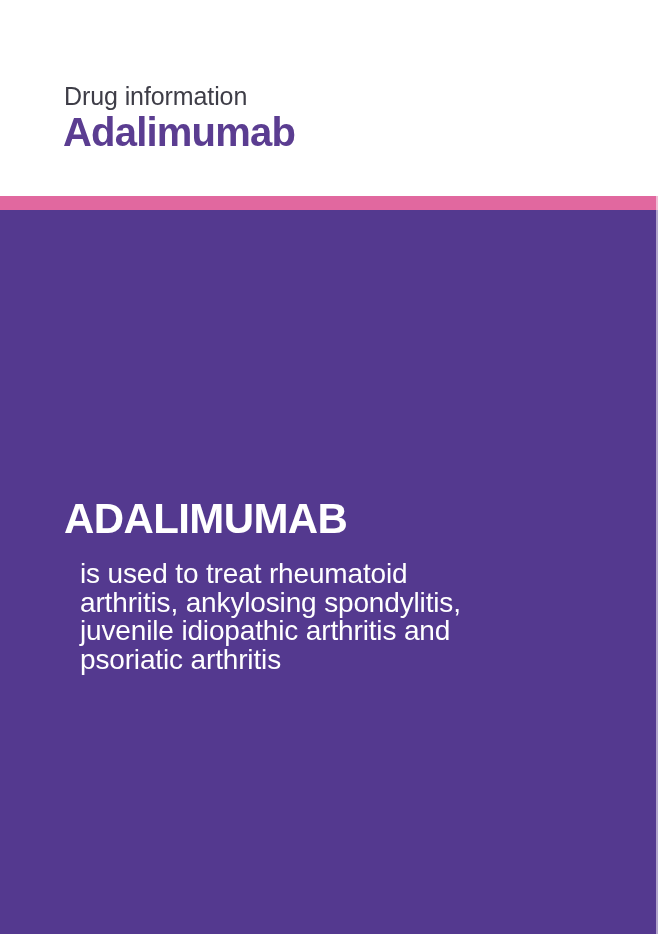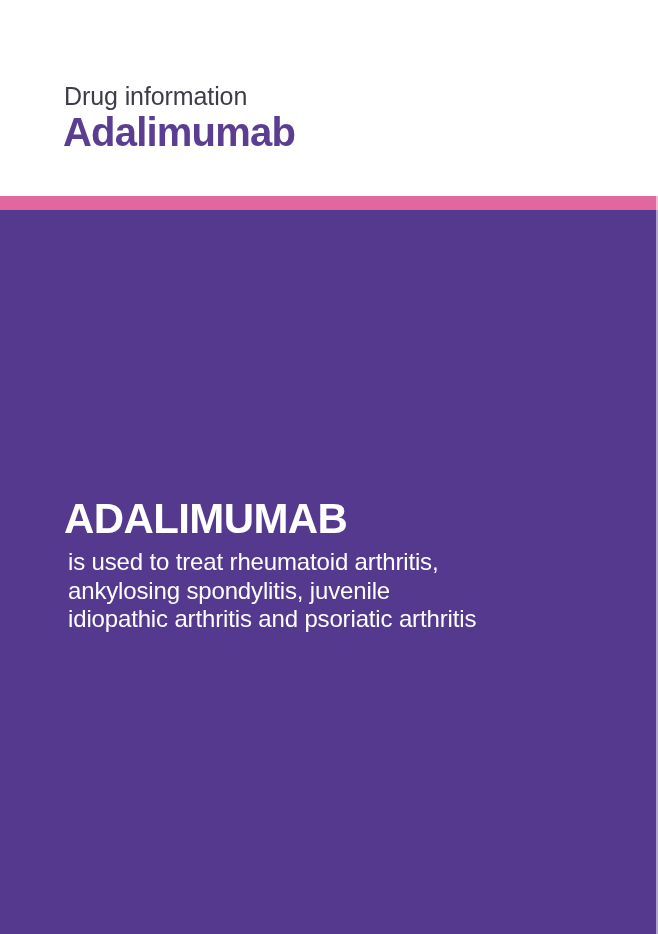--- a/index.html
+++ b/index.html
@@ -98,23 +98,23 @@
   .cover-drug-name {
     margin: 0;
     font-size: 42px;
     line-height: 48px;
     font-weight: 700;
     letter-spacing: -0.6px;
     color: #ffffff;
   }
 
   .cover-description {
-    margin: 4px;
+    margin: 16px;
     padding-top: 1px;
-    font-size: 24px;
+    font-size: 28px;
     line-height: 28.5px;
     font-weight: 400;
     letter-spacing: -0.15px;
     color: #ffffff;
   }
 </style>
 </head>
 <body>
 
 <div class="page">

